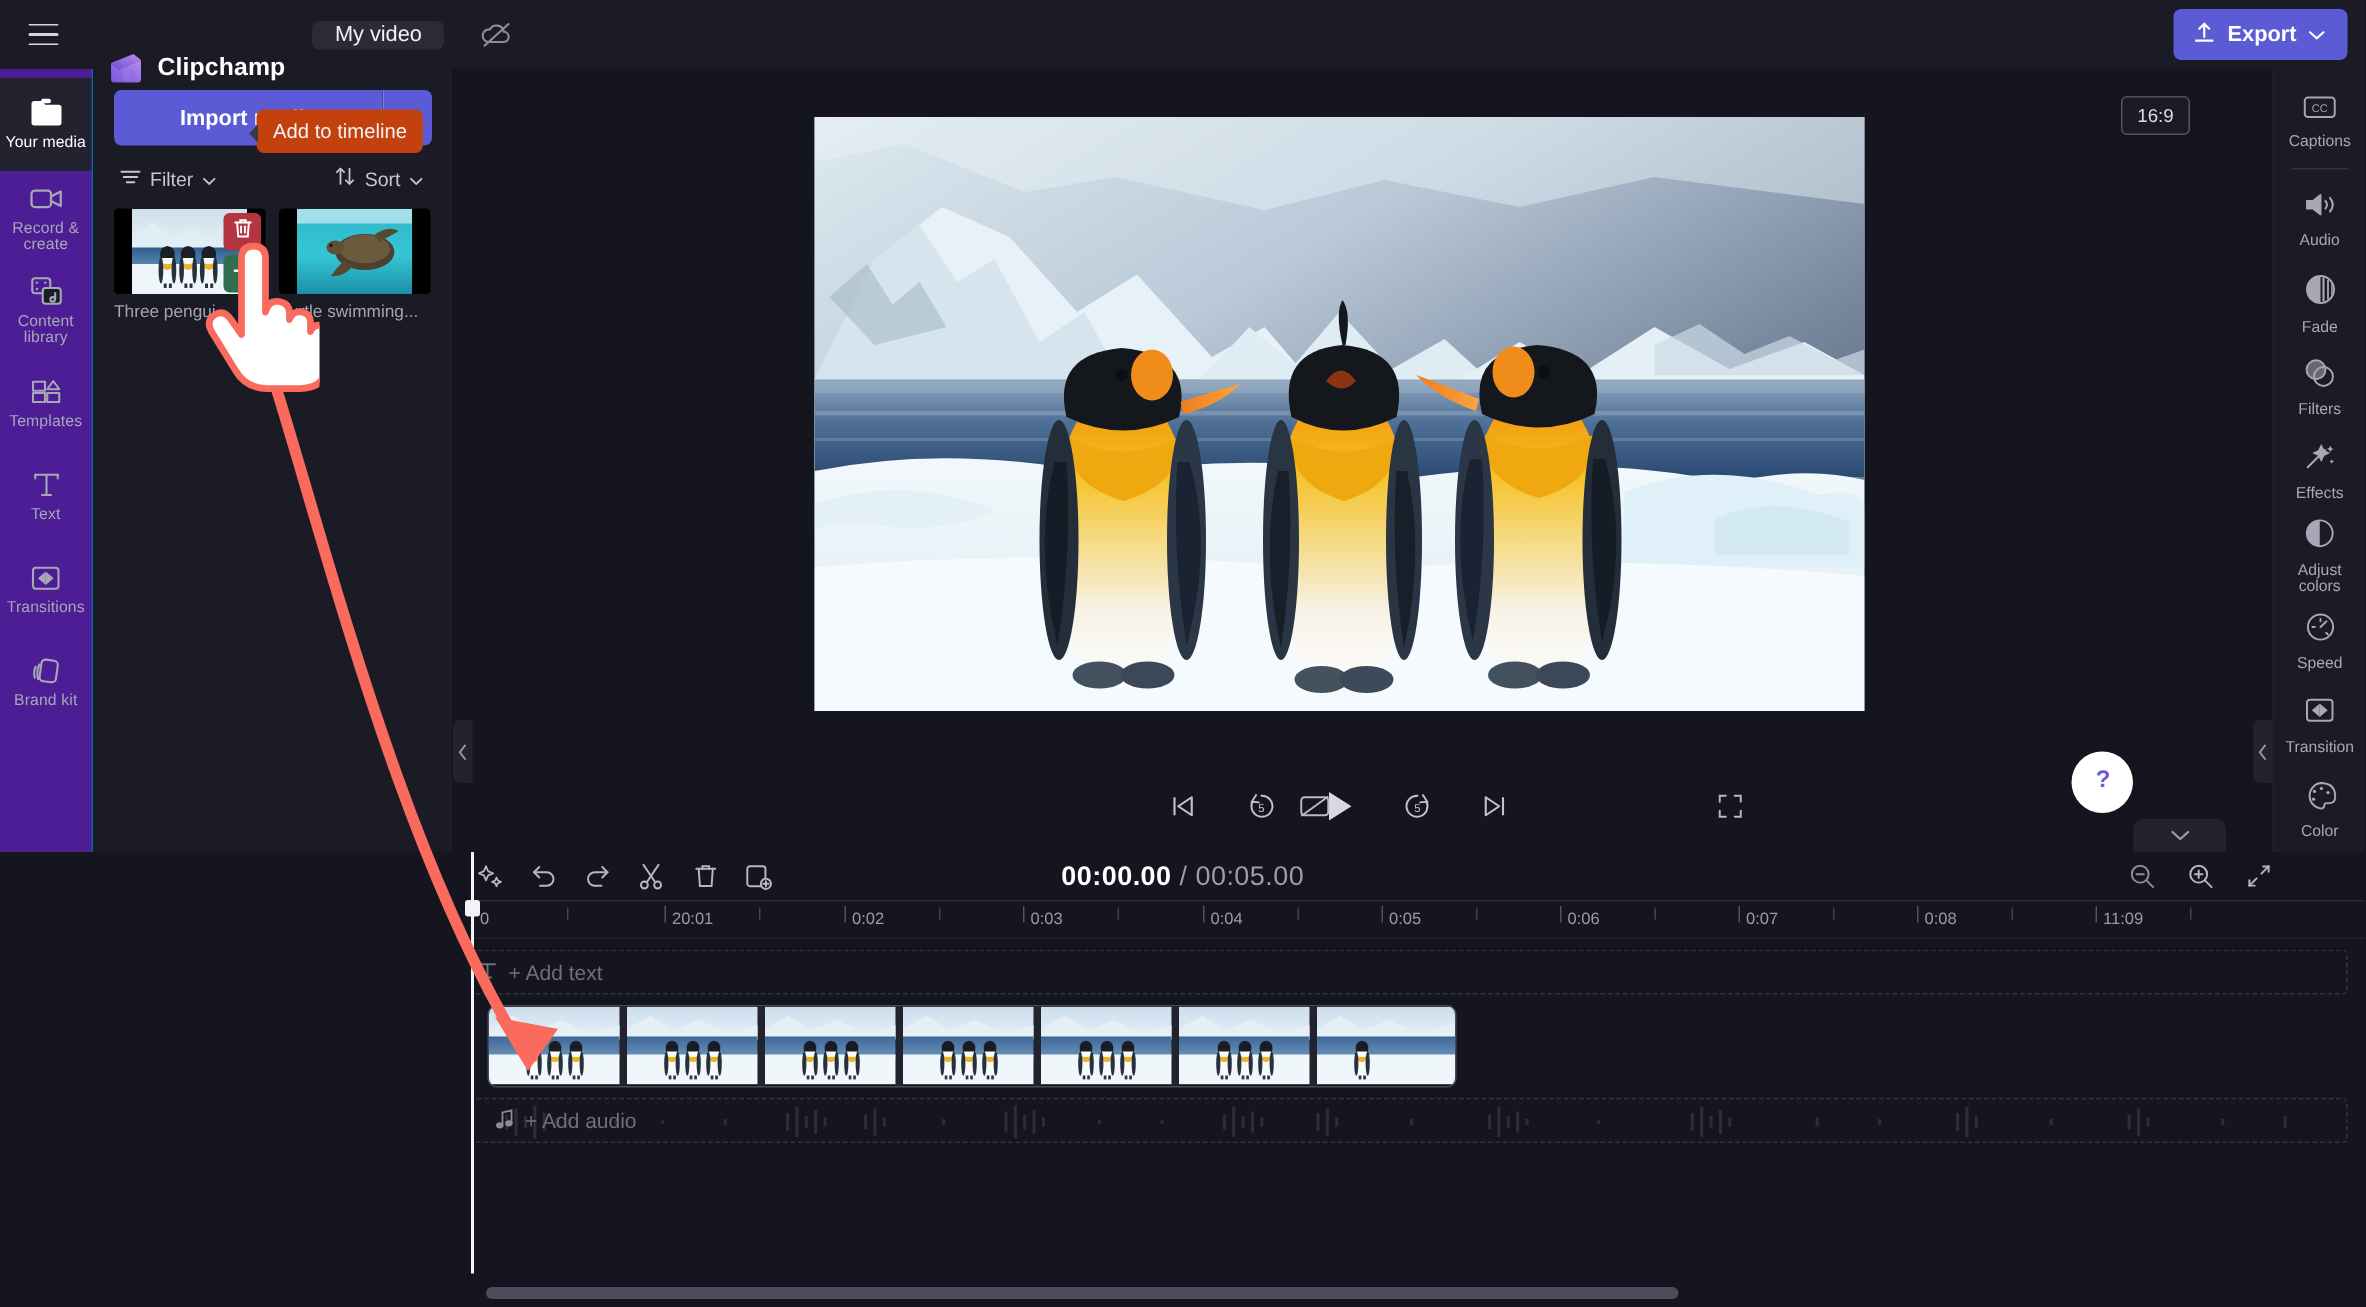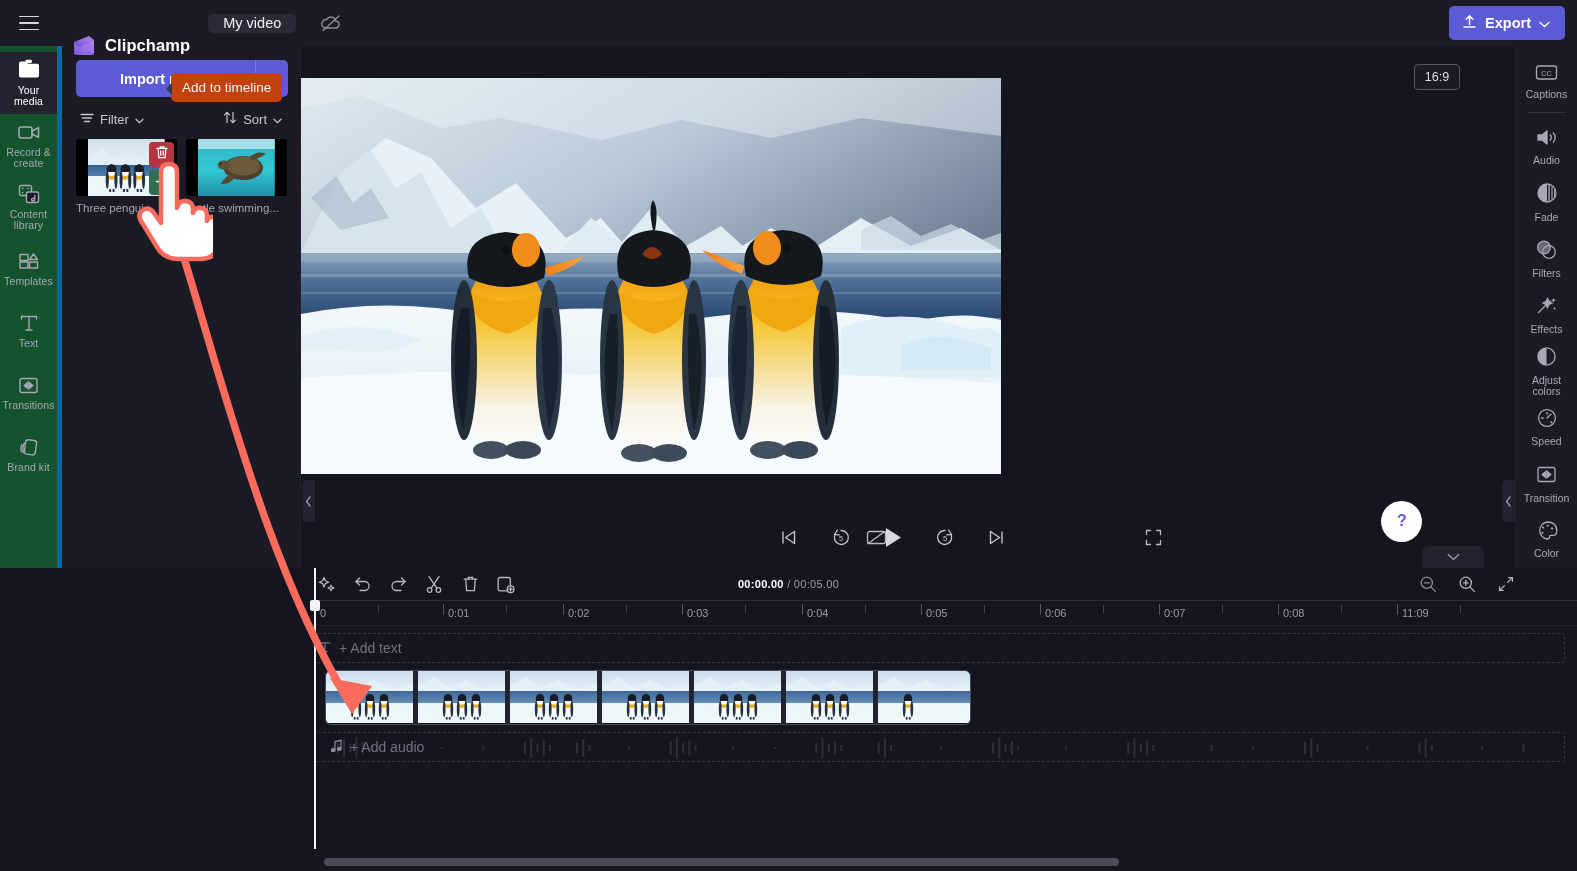--- a/index.html
+++ b/index.html
@@ -35,23 +35,23 @@
   .export-btn {
     height:34px; padding:0 15px 0 13px; background:#5b5bd6; border-radius:5px;
     display:flex; align-items:center; gap:8px; font-size:14.5px; font-weight:600; color:#fff; cursor:pointer;
   }
 
   
   .body-row { flex:1; display:flex; min-height:0; position:relative; }
 
   
   .rail {
-    width:62px; flex:0 0 62px; background:#14532d;
+    width:62px; flex:0 0 62px; background:#4c1d95;
     display:flex; flex-direction:column; padding-top:6px;
-    border-right:5px solid #0369a1;
+    border-right:1px solid #0369a1;
   }
   .rail-item {
     height:62px; display:flex; flex-direction:column; align-items:center; justify-content:center;
     gap:4px; cursor:pointer; color:#a7a7b6; position:relative; padding:4px 2px;
   }
   .rail-item.active { background:#23232f; color:#fff; }
   .rail-item.active::before { content:""; position:absolute; left:0; top:0; bottom:0; width:0; }
   .rail-label { font-size:10.5px; line-height:11.5px; text-align:center; letter-spacing:.1px; }
   .rail-icon { width:24px; height:22px; display:flex; align-items:center; justify-content:center; }
 
@@ -89,21 +89,21 @@
     position:absolute; left:109px; top:27px; background:#c2410c; color:#f2f2f7;
     font-size:13.5px; padding:7px 11px; border-radius:5px; white-space:nowrap; z-index:8;
   }
   .tooltip::before {
     content:""; position:absolute; left:-5px; top:10px; width:0;height:0;
     border-top:6px solid transparent; border-bottom:6px solid transparent; border-right:6px solid #383848;
   }
 
   
   .center { flex:1; display:flex; flex-direction:column; background:#15151f; min-width:0; position:relative; }
-  .stage { flex:1; position:relative; display:flex; align-items:center; justify-content:flex-start; }
+  .stage { flex:1; position:relative; display:flex; align-items:center; justify-content:center; }
   .ratio-badge {
     position:absolute; top:18px; right:24px; width:46px; height:26px;
     border:1px solid #54545f; border-radius:4px; display:flex; align-items:center; justify-content:center;
     font-size:12.5px; color:#dcdce4; cursor:pointer; background:#1b1b26;
   }
   .video-frame { width:700px; height:396px; position:relative; overflow:hidden; background:#cfe3ef; }
 
   .controls { height:62px; display:flex; align-items:center; position:relative; padding:0 30px; }
   .ctrl-left { position:absolute; left:560px; display:flex; align-items:center; }
   .ctrl-center { margin:0 auto; display:flex; align-items:center; gap:22px; }
@@ -136,21 +136,21 @@
     gap:4px; cursor:pointer; color:#a7a7b6; padding:2px;
   }
   .rrail-sep { width:38px; height:1px; background:#33333f; margin:2px 0 6px; }
   .rrail-label { font-size:10.5px; line-height:11.5px; text-align:center; }
 
   
   .timeline { height:303px; flex:0 0 303px; background:#15151f; display:flex; flex-direction:column; position:relative; }
   .tl-toolbar { height:32px; display:flex; align-items:center; position:relative; padding-left:315px; padding-right:60px; }
   .tl-tools { display:flex; align-items:center; gap:14px; }
   .tbtn { width:22px; height:22px; display:flex; align-items:center; justify-content:center; cursor:pointer; color:#b6b6c4; }
-  .tl-time { position:absolute; left:0; right:0; text-align:center; font-size:11px; letter-spacing:.3px; pointer-events:none; }
+  .tl-time { position:absolute; left:0; right:0; text-align:center; font-size:18px; letter-spacing:.3px; pointer-events:none; }
   .tl-time .cur { color:#fff; font-weight:600; }
   .tl-time .tot { color:#9d9daa; }
   .tl-zoom { margin-left:auto; display:flex; align-items:center; gap:17px; }
 
   .ruler { height:26px; border-top:1px solid #2a2a36; border-bottom:1px solid #22222e; position:relative; margin-left:315px; overflow:hidden; }
   .tick { position:absolute; top:0; height:26px; }
   .tick .bar { position:absolute; left:0; top:3px; width:1px; height:11px; background:#53535e; }
   .tick .lbl { position:absolute; left:5px; top:6px; font-size:11px; color:#9a9aa8; }
   .tick.half .bar { top:4px; height:8px; background:#44444f; }
 
@@ -852,21 +852,21 @@
     <div class="ruler">
       <div class="tick" style="left:0px">
           <div class="bar"></div>
           <div class="lbl">0</div>
         </div>
       <div class="tick half" style="left:63px">
           <div class="bar"></div>
         </div>
       <div class="tick" style="left:128px">
           <div class="bar"></div>
-          <div class="lbl">0:01</div>
+          <div class="lbl">20:01</div>
         </div>
       <div class="tick half" style="left:191px">
           <div class="bar"></div>
         </div>
       <div class="tick" style="left:248px">
           <div class="bar"></div>
           <div class="lbl">0:02</div>
         </div>
       <div class="tick half" style="left:311px">
           <div class="bar"></div>

